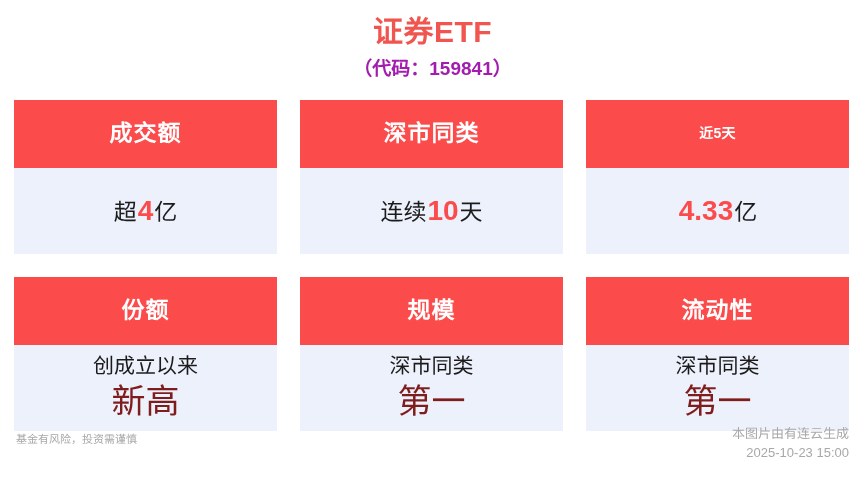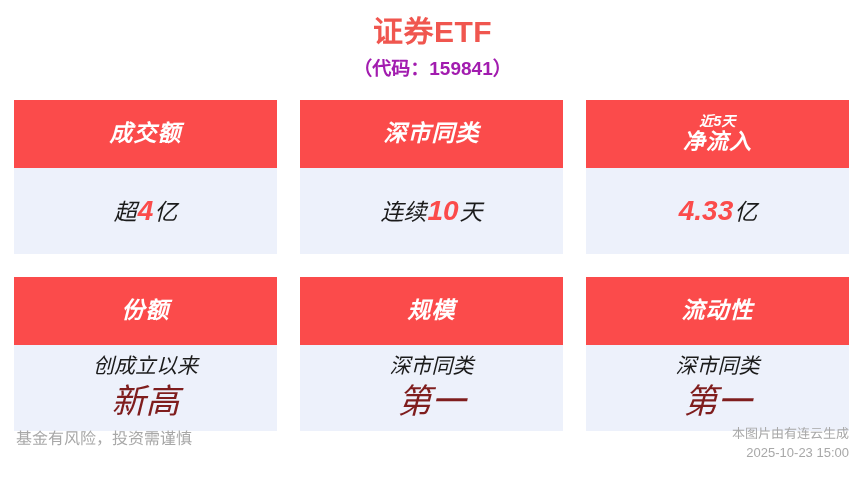--- a/index.html
+++ b/index.html
@@ -52,21 +52,20 @@
     flex-wrap: wrap;
     gap: 23px 23px;
   }
   .card {
     width: 263px;
     height: 154px;
     display: flex;
     flex-direction: column;
     overflow: hidden;
     background: #edf1fb;
-    font-style: italic;
   }
   .card-header {
     height: 68px;
     background: #fb4b4b;
     color: #ffffff;
     display: flex;
     flex-direction: column;
     align-items: center;
     justify-content: center;
     line-height: 1.12;
@@ -138,21 +137,21 @@
     right: 0;
     bottom: 8px;
     height: 46px;
     padding: 0 16px;
     box-sizing: border-box;
     display: flex;
     align-items: flex-start;
     justify-content: space-between;
   }
   .disclaimer {
-    font-size: 16px;
+    font-size: 11px;
     color: #a8a8a8;
     line-height: 22px;
     padding-top: 4px;
     text-align: right;
   }
   .credit {
     text-align: right;
     font-size: 13px;
     color: #a8a8a8;
     line-height: 19px;
@@ -193,21 +192,20 @@
           <span class="plain">连续</span>
           <span class="hl">10</span>
           <span class="plain">天</span>
         </div>
       </div>
     </div>
 
     <div class="card">
       <div class="card-header">
         <span class="kicker">近5天</span>
-        <span class="htitle">净流入</span>
       </div>
       <div class="card-body">
         <div class="val-line">
           <span class="plain"></span>
           <span class="hl">4.33</span>
           <span class="plain">亿</span>
         </div>
       </div>
     </div>
 

